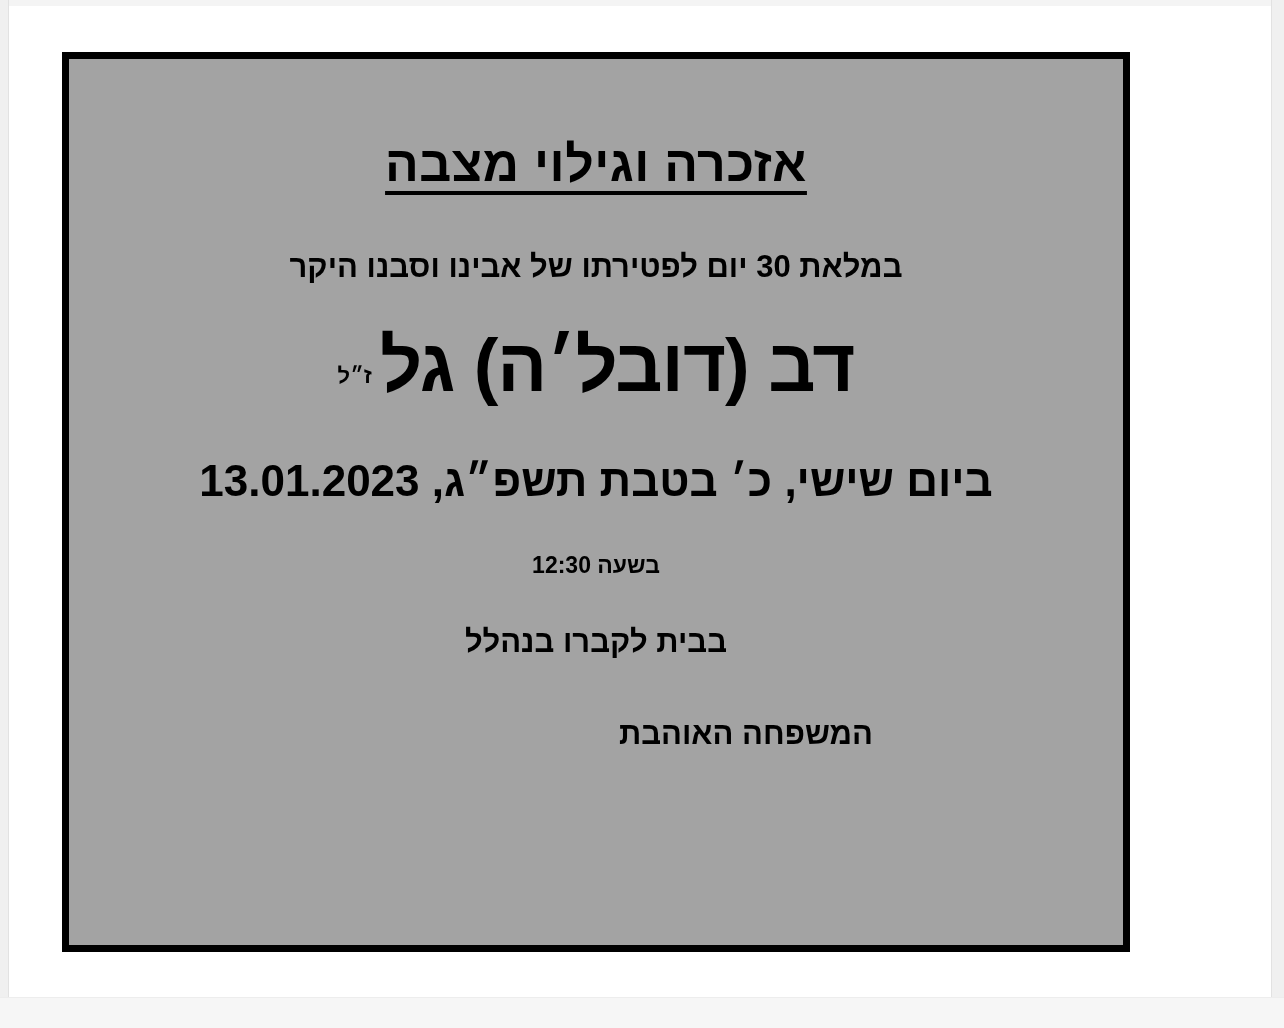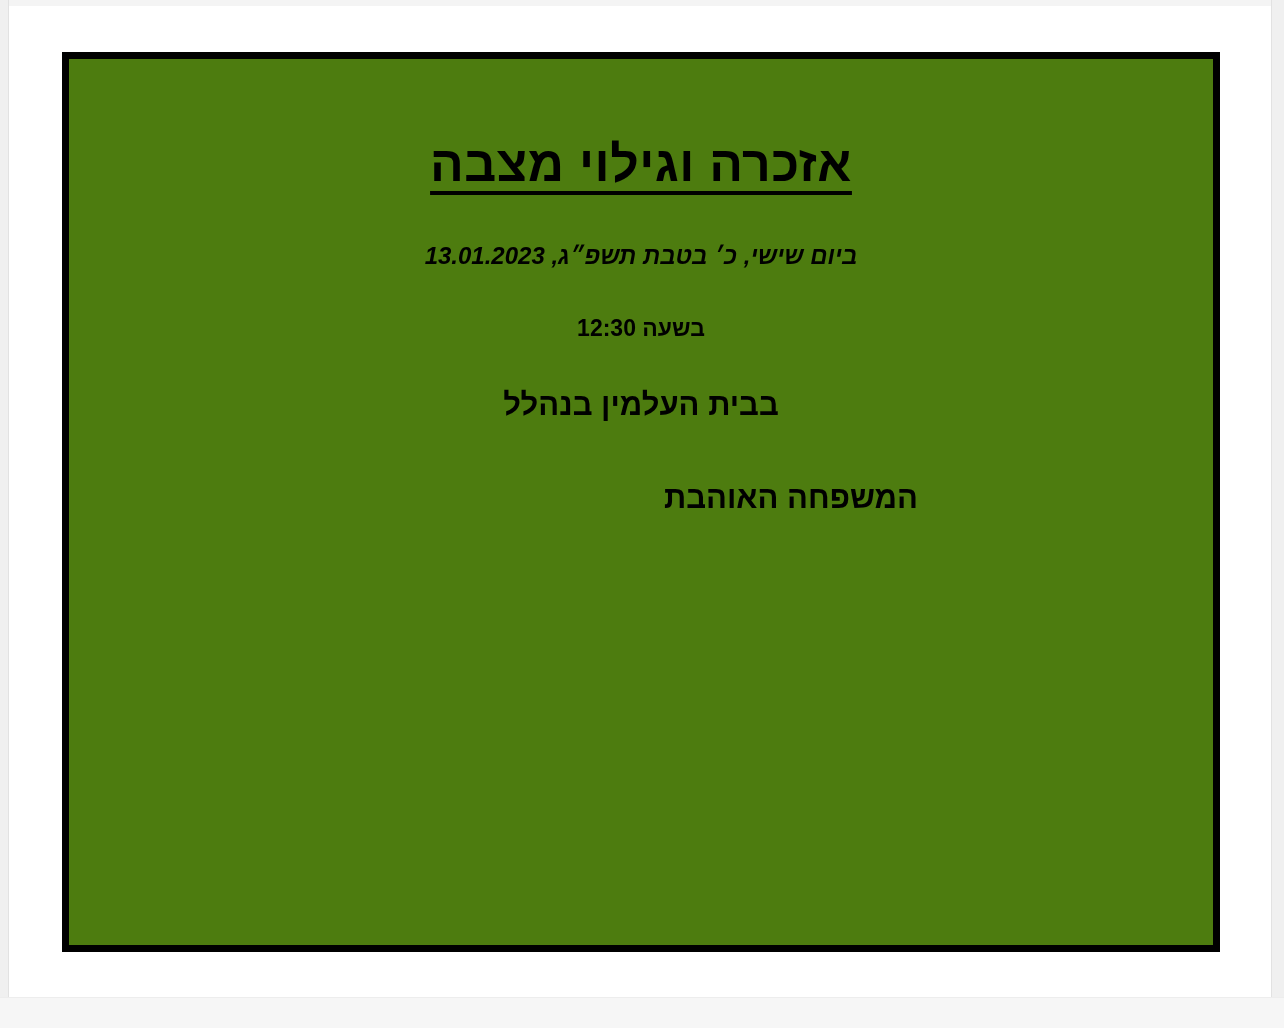--- a/index.html
+++ b/index.html
@@ -48,24 +48,24 @@
     width: 1284px; height: 30px;
     background: #f6f6f6;
     border-top: 1px solid #ededed;
   }
 
   
   .notice {
     position: absolute;
     left: 62px;
     top: 52px;
-    width: 1158px;
+    width: 1068px;
     height: 900px;
     border: 7px solid #000000;
-    background: #4d7c0f;
+    background: #a3a3a3;
     box-sizing: border-box;
     text-align: center;
     direction: rtl;
   }
 
   .notice-inner {
     padding: 0 40px;
   }
 
   .title {
@@ -111,21 +111,21 @@
 
   .line {
     margin: 0;
     padding-top: 44px;
     font-size: 31px;
     font-weight: bold;
     color: #000;
     line-height: 1.2;
   }
 
-  .line-date { padding-top: 50px; font-size: 24px; font-style: italic; }
+  .line-date { padding-top: 50px; font-size: 44px; }
   .line-time { padding-top: 44px; font-size: 23px; }
   .line-place { padding-top: 44px; font-size: 31px; }
 
   .family {
     margin: 0;
     padding-top: 56px;
     font-size: 31px;
     font-weight: bold;
     color: #000;
     text-align: center;
@@ -140,27 +140,31 @@
   <div class="edge-top"></div>
   <div class="edge-left"></div>
   <div class="edge-right"></div>
   <div class="edge-bottom"></div>
 
   <div class="notice">
     <div class="notice-inner">
 
       <h1 class="title">אזכרה וגילוי מצבה</h1>
 
+      <p class="subtitle">במלאת 30 יום לפטירתו של אבינו וסבנו היקר</p>
 
+      <p class="name-line">
+        <span class="name-main">דב (דובל׳ה) גל</span><span class="name-suffix">ז״ל</span>
+      </p>
 
 
       <p class="line line-date">ביום שישי, כ׳ בטבת תשפ״ג, 13.01.2023</p>
 
       <p class="line line-time">בשעה 12:30</p>
 
-      <p class="line line-place">בבית העלמין בנהלל</p>
+      <p class="line line-place">בבית לקברו בנהלל</p>
 
       <p class="family">המשפחה האוהבת</p>
 
     </div>
   </div>
 
 </div>
 
 </body></html>

